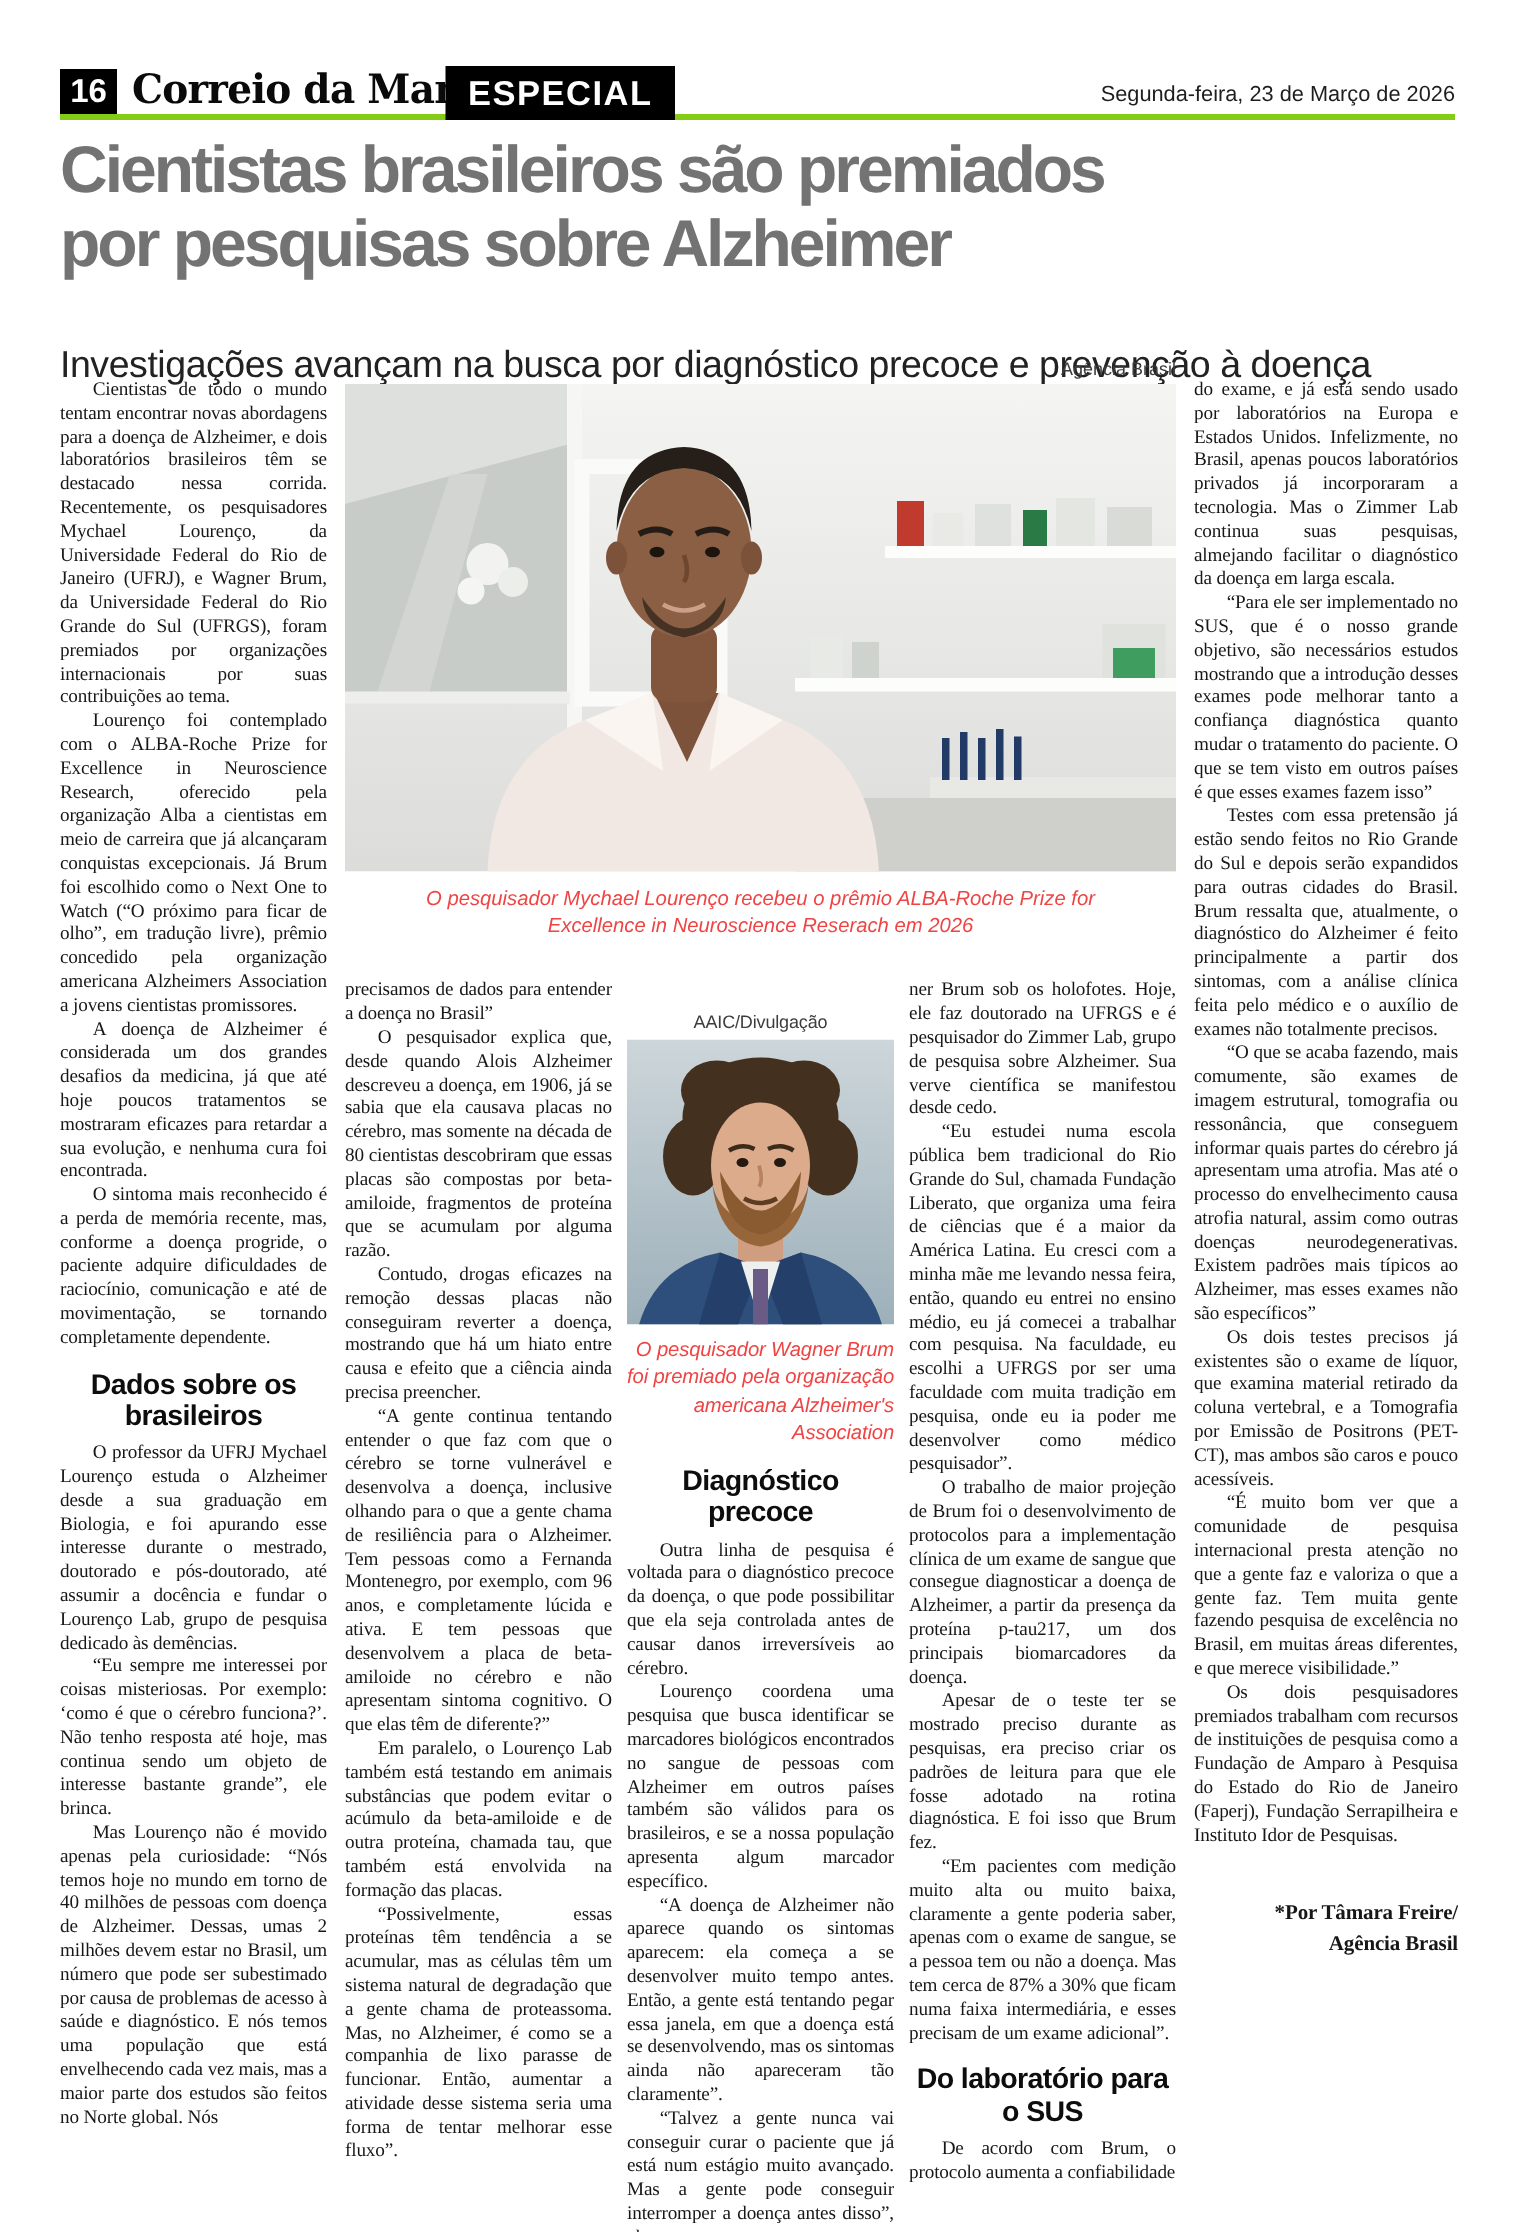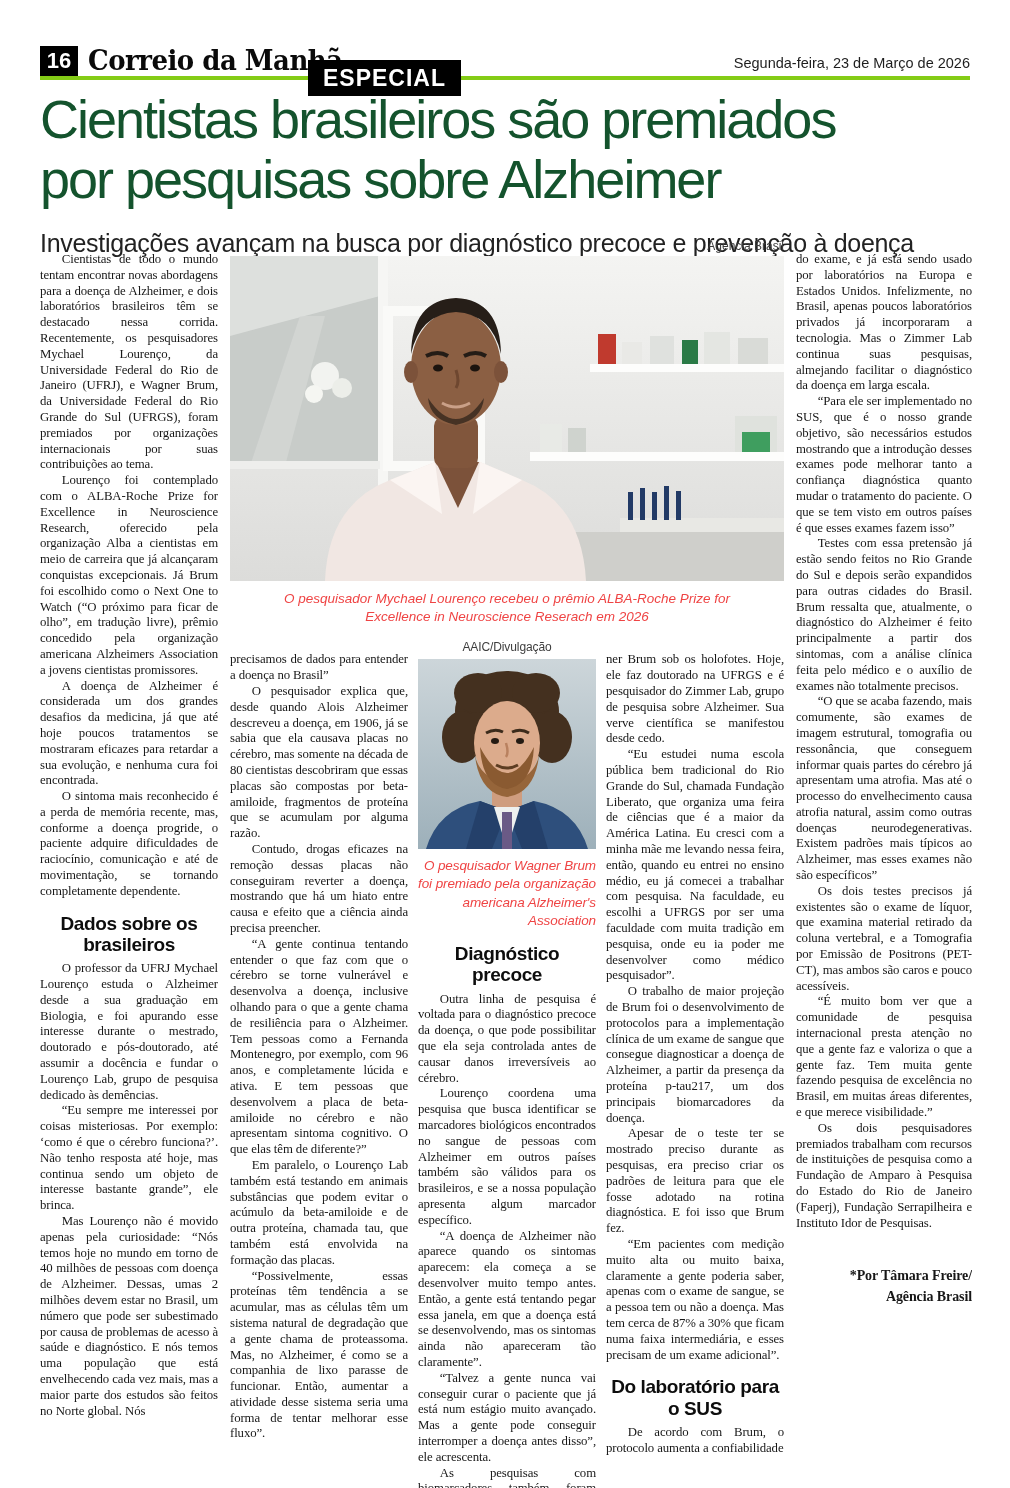--- a/index.html
+++ b/index.html
@@ -9,45 +9,45 @@
     background: #ffffff; margin: 0 auto; overflow: hidden;
     font-family: "Liberation Serif", serif; color:#171717;
   }
   
   .hdr { position:absolute; left:40px; right:40px; top:44px; height:36px; border-bottom:4px solid #84cc16; }
   .pgnum { position:absolute; left:0; top:2px; width:38px; height:30px; background:#000; color:#fff;
            font-family:"Liberation Sans",sans-serif; font-weight:700; font-size:22px;
            display:flex; align-items:center; justify-content:center; }
   .logo { position:absolute; left:48px; top:1px; font-family:"DejaVu Serif",serif; font-weight:700;
           font-size:26px; letter-spacing:-0.5px; color:#0a0a0a; transform:scaleY(1.04); transform-origin:top left;}
-  .section-tag { position:absolute; left:268px; top:0; height:36px; background:#000; color:#fff;
+  .section-tag { position:absolute; left:257px; top:0; height:36px; background:#000; color:#fff;
           font-family:"Liberation Sans",sans-serif; font-weight:700; font-size:23px; letter-spacing:1px;
-          display:flex; align-items:center; padding:0 15px;margin-top:16px; }
+          display:flex; align-items:center; padding:0 15px; }
   .date { position:absolute; right:0; top:11px; font-family:"Liberation Sans",sans-serif; font-size:14.5px; color:#1e1e1e; }
   
   .headline { position:absolute; left:40px; top:90px; width:945px;
-          font-family:"Liberation Sans",sans-serif; font-weight:400; font-size:54px;
-          line-height:1.11; letter-spacing:-2px; color:#14532d; }
+          font-family:"Liberation Sans",sans-serif; font-weight:700; font-size:44px;
+          line-height:1.11; letter-spacing:-2px; color:#737373; }
   .deck { position:absolute; left:40px; top:229px; width:945px;
           font-family:"Liberation Sans",sans-serif; font-weight:400; font-size:25px;
           letter-spacing:-0.3px; color:#222; }
   
   .col { position:absolute; width:178px; font-size:12.8px; line-height:15.8px;
          letter-spacing:-0.1px; text-align:justify; overflow:hidden; hyphens:auto; }
   .col p { text-indent:1.7em; }
   .col p.cont { text-indent:0; }
   .subhd { font-family:"Liberation Sans",sans-serif; font-weight:700; font-size:19px;
            line-height:1.12; letter-spacing:-0.4px; margin:13px 0 6px; text-align:center; color:#0d0d0d; }
   #col1 { left:40px;  top:252px; height:1210px; }
   #col5 { left:796px; top:252px; width:176px; height:1210px; }
   
   .mid { position:absolute; left:230px; top:239px; width:554px; overflow:hidden; }
   .credit { font-family:"Liberation Sans",sans-serif; font-size:12px; color:#3d3d3d; }
   .credit.right { text-align:right; margin-bottom:3px; }
-  .credit.center { text-align:center; margin-bottom:3px; }
+  .credit.center { text-align:center; margin-bottom:3px;margin-top:34px; }
   .photo1 { width:554px; height:325px; display:block; }
   .photo2 { width:178px; height:190px; display:block; }
   .cap { font-family:"Liberation Sans",sans-serif; font-style:italic; font-size:13.5px;
          line-height:1.35; color:#ef4444; }
   .cap1 { text-align:center; max-width:490px; margin:9px auto 0; }
   .cap2 { text-align:right; margin-top:8px; }
   .midrow { display:flex; gap:10px; margin-top:14px; }
   .mcol { width:178px; font-size:12.8px; line-height:15.8px; letter-spacing:-0.1px;
           text-align:justify; hyphens:auto; }
   .mcol p { text-indent:1.7em; }

